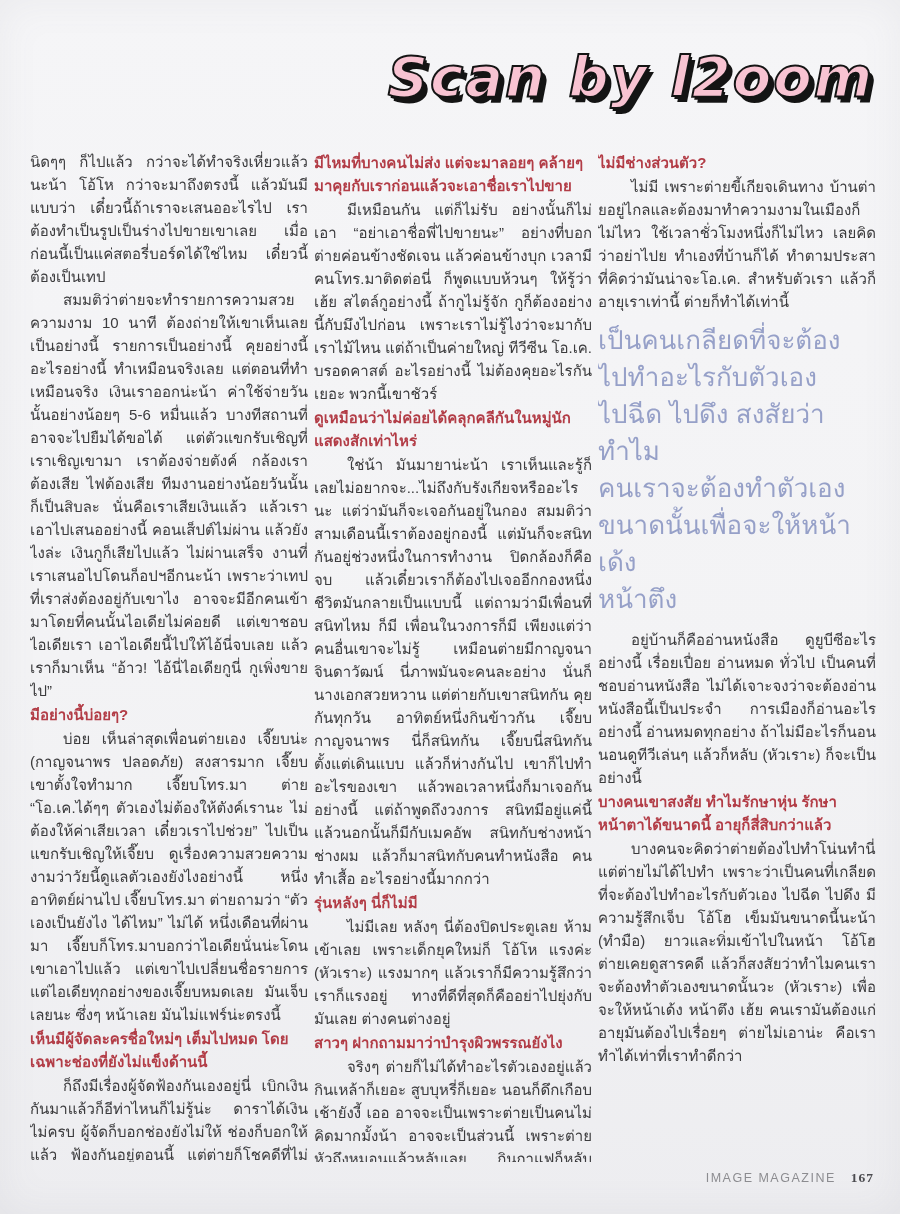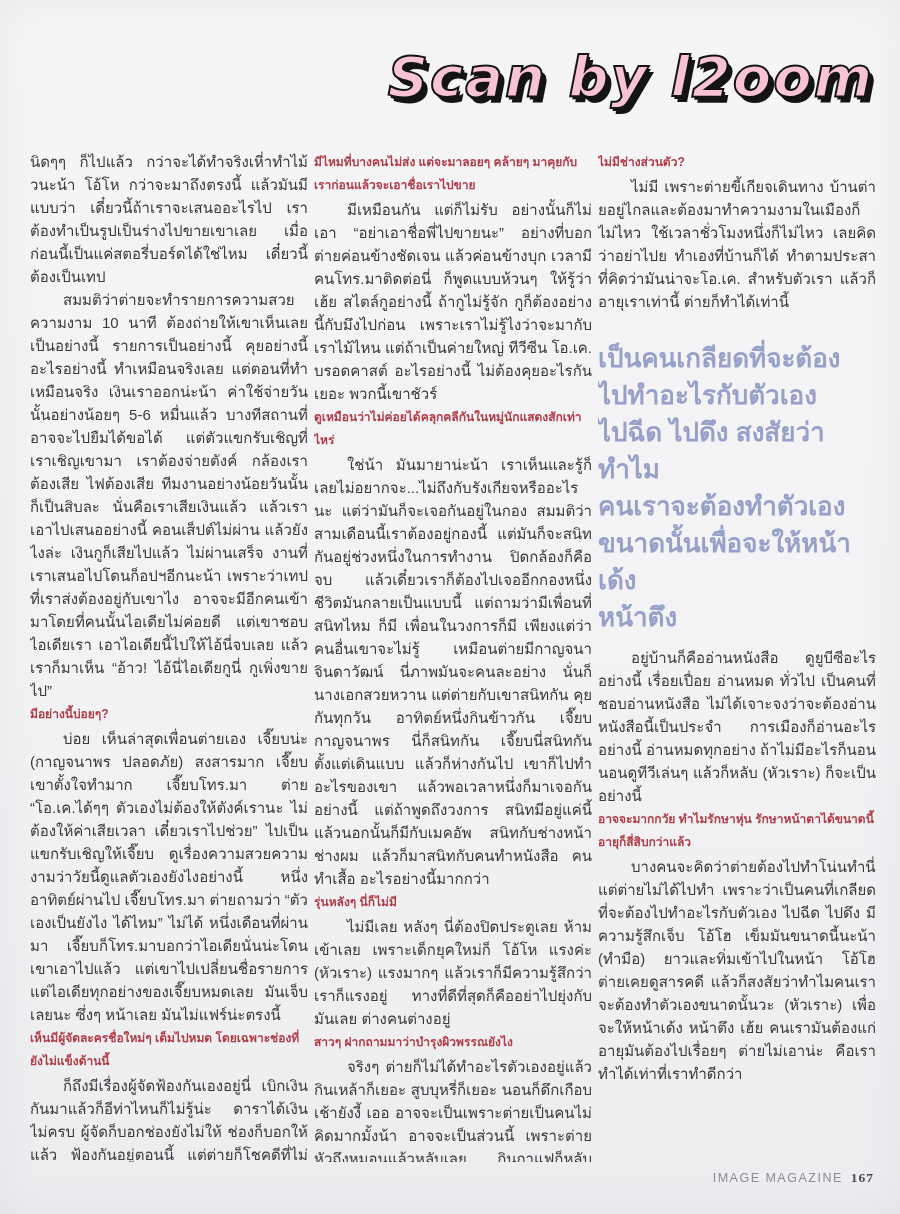--- a/index.html
+++ b/index.html
@@ -30,46 +30,46 @@
     display:flex;gap:6px;
   }
   .col{width:278px;overflow:hidden;}
   .para{
     margin:0;color:#3b3b3d;
     font-size:15px;line-height:23px;text-align:justify;
   }
   .para.ind{text-indent:2.2em;}
   .qhead{
     margin:1px 0;color:#b23c46;font-weight:bold;
-    font-size:12px;line-height:23px;text-align:left;
+    font-size:15px;line-height:23px;text-align:left;
   }
   .pullquote{
-    margin:27px 0 10px 0;
+    margin:9px 0 10px 0;
     color:#96a0c8;
-    font-size:26px;line-height:37px;font-weight:bold;
+    font-size:26px;line-height:37px;font-weight:normal;
     white-space:pre-line;text-align:left;
   }
   .footer{
     position:absolute;right:26px;bottom:28px;
     color:#8c8c90;font-size:12.5px;letter-spacing:1.5px;
-    display:flex;align-items:baseline;gap:8px;
+    display:flex;align-items:baseline;gap:15px;
   }
   .footer .pagenum{color:#4c4c50;font-weight:bold;font-size:13.5px;letter-spacing:1px;font-family:Liberation Serif, serif;}
 </style>
 </head>
 <body>
 
 <div class="page">
 
   <div class="watermark">Scan by l2oom</div>
 
   <div class="columns">
 
     <div class="col">
-      <p class="para">นิดๆๆ ก็ไปแล้ว กว่าจะได้ทำจริงเหี่าทำไม้วนะน้า โอ้โห กว่าจะมาถึงตรงนี้ แล้วมันมีแบบว่า เดี๋ยวนี้ถ้าเราจะเสนออะไรไป เราต้องทำเป็นรูปเป็นร่างไปขายเขาเลย เมื่อก่อนนี้เป็นแค่สตอรี่บอร์ดได้ใช่ไหม เดี๋ยวนี้ต้องเป็นเทป</p>
+      <p class="para">นิดๆๆ ก็ไปแล้ว กว่าจะได้ทำจริงเหี่ยวแล้วนะน้า โอ้โห กว่าจะมาถึงตรงนี้ แล้วมันมีแบบว่า เดี๋ยวนี้ถ้าเราจะเสนออะไรไป เราต้องทำเป็นรูปเป็นร่างไปขายเขาเลย เมื่อก่อนนี้เป็นแค่สตอรี่บอร์ดได้ใช่ไหม เดี๋ยวนี้ต้องเป็นเทป</p>
       <p class="para ind">สมมติว่าต่ายจะทำรายการความสวยความงาม 10 นาที ต้องถ่ายให้เขาเห็นเลย เป็นอย่างนี้ รายการเป็นอย่างนี้ คุยอย่างนี้ อะไรอย่างนี้ ทำเหมือนจริงเลย แต่ตอนที่ทำเหมือนจริง เงินเราออกน่ะน้า ค่าใช้จ่ายวันนั้นอย่างน้อยๆ 5-6 หมื่นแล้ว บางทีสถานที่อาจจะไปยืมได้ขอได้ แต่ตัวแขกรับเชิญที่เราเชิญเขามา เราต้องจ่ายตังค์ กล้องเราต้องเสีย ไฟต้องเสีย ทีมงานอย่างน้อยวันนั้นก็เป็นสิบละ นั่นคือเราเสียเงินแล้ว แล้วเราเอาไปเสนออย่างนี้ คอนเส็ปต์ไม่ผ่าน แล้วยังไงล่ะ เงินกูก็เสียไปแล้ว ไม่ผ่านเสร็จ งานที่เราเสนอไปโดนก็อปฯอีกนะน้า เพราะว่าเทปที่เราส่งต้องอยู่กับเขาไง อาจจะมีอีกคนเข้ามาโดยที่คนนั้นไอเดียไม่ค่อยดี แต่เขาชอบไอเดียเรา เอาไอเดียนี้ไปให้ไอ้นี่จบเลย แล้วเราก็มาเห็น “อ้าว! ไอ้นี่ไอเดียกูนี่ กูเพิ่งขายไป”</p>
       <h3 class="qhead">มีอย่างนี้บ่อยๆ?</h3>
       <p class="para ind">บ่อย เห็นล่าสุดเพื่อนต่ายเอง เจี๊ยบน่ะ (กาญจนาพร ปลอดภัย) สงสารมาก เจี๊ยบเขาตั้งใจทำมาก เจี๊ยบโทร.มา ต่าย “โอ.เค.ได้ๆๆ ตัวเองไม่ต้องให้ตังค์เรานะ ไม่ต้องให้ค่าเสียเวลา เดี๋ยวเราไปช่วย” ไปเป็นแขกรับเชิญให้เจี๊ยบ ดูเรื่องความสวยความงามว่าวัยนี้ดูแลตัวเองยังไงอย่างนี้ หนึ่งอาทิตย์ผ่านไป เจี๊ยบโทร.มา ต่ายถามว่า “ตัวเองเป็นยังไง ได้ไหม” ไม่ได้ หนึ่งเดือนที่ผ่านมา เจี๊ยบก็โทร.มาบอกว่าไอเดียนั่นน่ะโดนเขาเอาไปแล้ว แต่เขาไปเปลี่ยนชื่อรายการ แต่ไอเดียทุกอย่างของเจี๊ยบหมดเลย มันเจ็บเลยนะ ซึ่งๆ หน้าเลย มันไม่แฟร์น่ะตรงนี้</p>
       <h3 class="qhead">เห็นมีผู้จัดละครชื่อใหม่ๆ เต็มไปหมด โดยเฉพาะช่องที่ยังไม่แข็งด้านนี้</h3>
       <p class="para ind">ก็ถึงมีเรื่องผู้จัดฟ้องกันเองอยู่นี่ เบิกเงินกันมาแล้วก็อีท่าไหนก็ไม่รู้น่ะ ดาราได้เงินไม่ครบ ผู้จัดก็บอกช่องยังไม่ให้ ช่องก็บอกให้แล้ว ฟ้องกันอยู่ตอนนี้ แต่ต่ายก็โชคดีที่ไม่เคยรับพวกนี้เลย ชื่อใหม่ๆ มานี่ไม่กล้าเสี่ยงเลยนะน้า แล้วจะถามยิ่งกว่าตำรวจอีกน่ะ ซักเลย “ใครกำกับฯเหรอ พี่ไม่เคยเห็นรู้จักเลย เนื้อเรื่องเป็นยังไง ส่งบทมาให้พี่อ่านก่อนได้ไหม”</p>
     </div>
 
     <div class="col">
       <h3 class="qhead">มีไหมที่บางคนไม่ส่ง แต่จะมาลอยๆ คล้ายๆ มาคุยกับเราก่อนแล้วจะเอาชื่อเราไปขาย</h3>
       <p class="para ind">มีเหมือนกัน แต่ก็ไม่รับ อย่างนั้นก็ไม่เอา “อย่าเอาชื่อพี่ไปขายนะ” อย่างที่บอก ต่ายค่อนข้างชัดเจน แล้วค่อนข้างบุก เวลามีคนโทร.มาติดต่อนี่ ก็พูดแบบห้วนๆ ให้รู้ว่า เฮ้ย สไตล์กูอย่างนี้ ถ้ากูไม่รู้จัก กูก็ต้องอย่างนี้กับมึงไปก่อน เพราะเราไม่รู้ไงว่าจะมากับเราไม้ไหน แต่ถ้าเป็นค่ายใหญ่ ทีวีซีน โอ.เค. บรอดคาสต์ อะไรอย่างนี้ ไม่ต้องคุยอะไรกันเยอะ พวกนี้เขาชัวร์</p>
@@ -84,21 +84,21 @@
     <div class="col">
       <h3 class="qhead">ไม่มีช่างส่วนตัว?</h3>
       <p class="para ind">ไม่มี เพราะต่ายขี้เกียจเดินทาง บ้านต่ายอยู่ไกลและต้องมาทำความงามในเมืองก็ไม่ไหว ใช้เวลาชั่วโมงหนึ่งก็ไม่ไหว เลยคิดว่าอย่าไปย ทำเองที่บ้านก็ได้ ทำตามประสาที่คิดว่ามันน่าจะโอ.เค. สำหรับตัวเรา แล้วก็อายุเราเท่านี้ ต่ายก็ทำได้เท่านี้</p>
       <div class="pullquote">เป็นคนเกลียดที่จะต้อง
 ไปทำอะไรกับตัวเอง
 ไปฉีด ไปดึง สงสัยว่าทำไม
 คนเราจะต้องทำตัวเอง
 ขนาดนั้นเพื่อจะให้หน้าเด้ง
 หน้าตึง</div>
       <p class="para ind">อยู่บ้านก็คืออ่านหนังสือ ดูยูบีซีอะไรอย่างนี้ เรื่อยเปื่อย อ่านหมด ทั่วไป เป็นคนที่ชอบอ่านหนังสือ ไม่ได้เจาะจงว่าจะต้องอ่านหนังสือนี้เป็นประจำ การเมืองก็อ่านอะไรอย่างนี้ อ่านหมดทุกอย่าง ถ้าไม่มีอะไรก็นอน นอนดูทีวีเล่นๆ แล้วก็หลับ (หัวเราะ) ก็จะเป็นอย่างนี้</p>
-      <h3 class="qhead">อาจจะมากกวัย ทำไมรักษาหุ่น รักษาหน้าตาได้ขนาดนี้ อายุก็สี่สิบกว่าแล้ว</h3>
+      <h3 class="qhead">บางคนเขาสงสัย ทำไมรักษาหุ่น รักษาหน้าตาได้ขนาดนี้ อายุก็สี่สิบกว่าแล้ว</h3>
       <p class="para ind">บางคนจะคิดว่าต่ายต้องไปทำโน่นทำนี่ แต่ต่ายไม่ได้ไปทำ เพราะว่าเป็นคนที่เกลียดที่จะต้องไปทำอะไรกับตัวเอง ไปฉีด ไปดึง มีความรู้สึกเจ็บ โอ้โฮ เข็มมันขนาดนี้นะน้า (ทำมือ) ยาวและทิ่มเข้าไปในหน้า โอ้โฮ ต่ายเคยดูสารคดี แล้วก็สงสัยว่าทำไมคนเราจะต้องทำตัวเองขนาดนั้นวะ (หัวเราะ) เพื่อจะให้หน้าเด้ง หน้าตึง เฮ้ย คนเรามันต้องแก่ อายุมันต้องไปเรื่อยๆ ต่ายไม่เอาน่ะ คือเราทำได้เท่าที่เราทำดีกว่า</p>
     </div>
 
   </div>
 
   <div class="footer">
     <span>IMAGE MAGAZINE</span>
     <span class="pagenum">167</span>
   </div>
 

